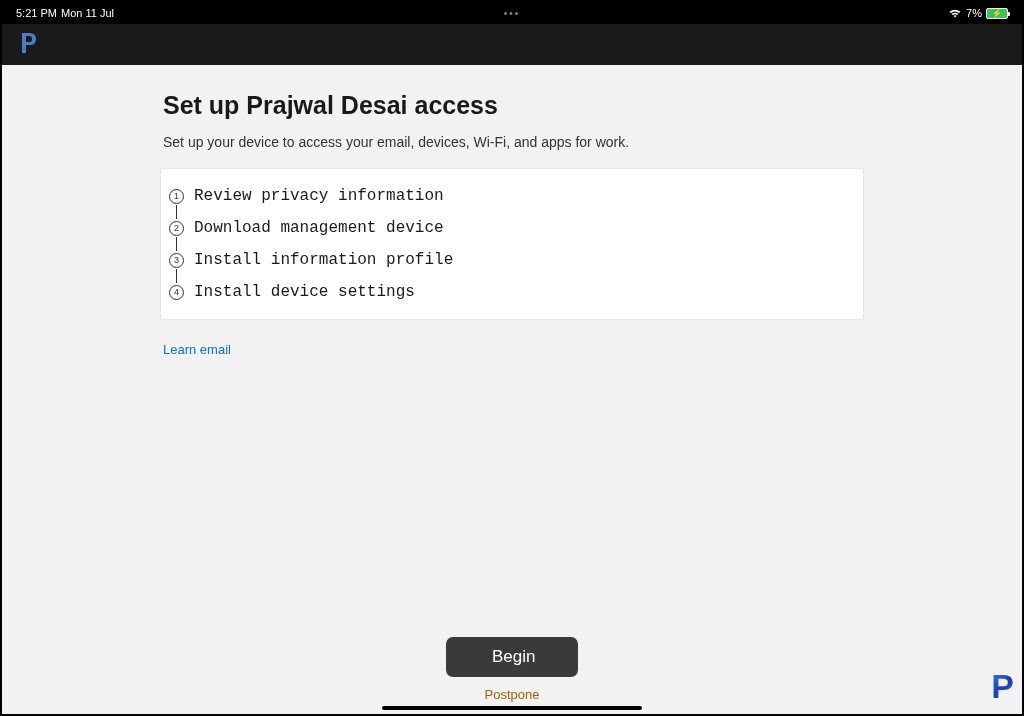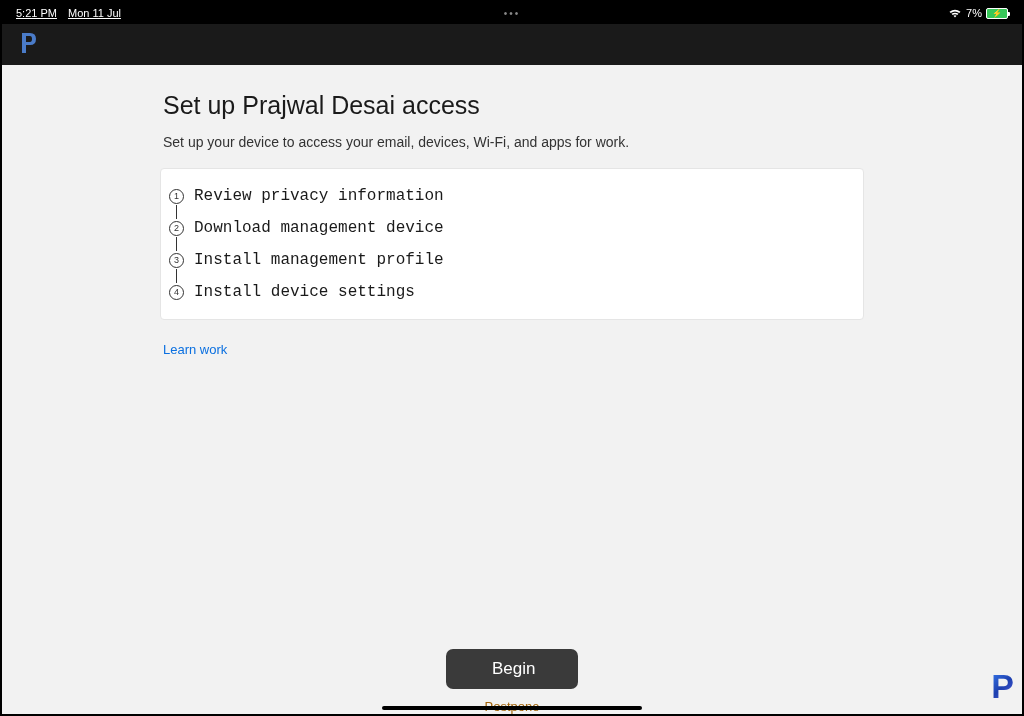--- a/index.html
+++ b/index.html
@@ -20,22 +20,21 @@
       background: #000;
       color: #fff;
       display: flex;
       align-items: center;
       justify-content: space-between;
       padding: 0 14px;
       font-size: 11px;
     }
     .status-left {
       display: flex;
-      gap: 11px;
-      text-decoration: underline;
+      gap: 4px;
     }
     .status-center {
       position: absolute;
       left: 50%;
       transform: translateX(-50%);
       color: #888;
       letter-spacing: 2px;
       font-size: 10px;
     }
     .status-right {
@@ -95,21 +94,21 @@
     }
     .main-card-wrapper {
       width: 704px;
       margin-top: 18px;
     }
     .title-section {
       padding: 8px 3px 18px 3px;
     }
     .page-title {
       font-size: 25px;
-      font-weight: 400;
+      font-weight: 700;
       color: #1a1a1a;
       margin-bottom: 14px;
     }
     .page-subtitle {
       font-size: 14px;
       color: #333;
     }
     .steps-card {
       background: #fff;
       border-radius: 4px;
@@ -147,21 +146,21 @@
     }
     .learn-more {
       color: #0b70e0;
       font-size: 13px;
       padding: 22px 3px;
       cursor: pointer;
       display: inline-block;
     }
     .bottom-actions {
       position: absolute;
-      bottom: 0;
+      bottom: 12px;
       left: 50%;
       transform: translateX(-50%);
       display: flex;
       flex-direction: column;
       align-items: center;
       gap: 10px;
     }
     .begin-button {
       background: #3a3a3a;
       color: #fff;
@@ -243,30 +242,30 @@
         <span class="step-label">Review privacy information</span>
       </div>
       <div class="step-connector"></div>
       <div class="step-item">
         <span class="step-number">2</span>
         <span class="step-label">Download management device</span>
       </div>
       <div class="step-connector"></div>
       <div class="step-item">
         <span class="step-number">3</span>
-        <span class="step-label">Install management profile</span>
+        <span class="step-label">Install information profile</span>
       </div>
       <div class="step-connector"></div>
       <div class="step-item">
         <span class="step-number">4</span>
         <span class="step-label">Install device settings</span>
       </div>
     </div>
 
-    <a class="learn-more">Learn work</a>
+    <a class="learn-more">Learn email</a>
   </div>
 
   <div class="bottom-actions">
     <button class="begin-button">Begin</button>
     <a class="postpone-link">Postpone</a>
   </div>
 
   <div class="home-indicator"></div>
 </div>
 

